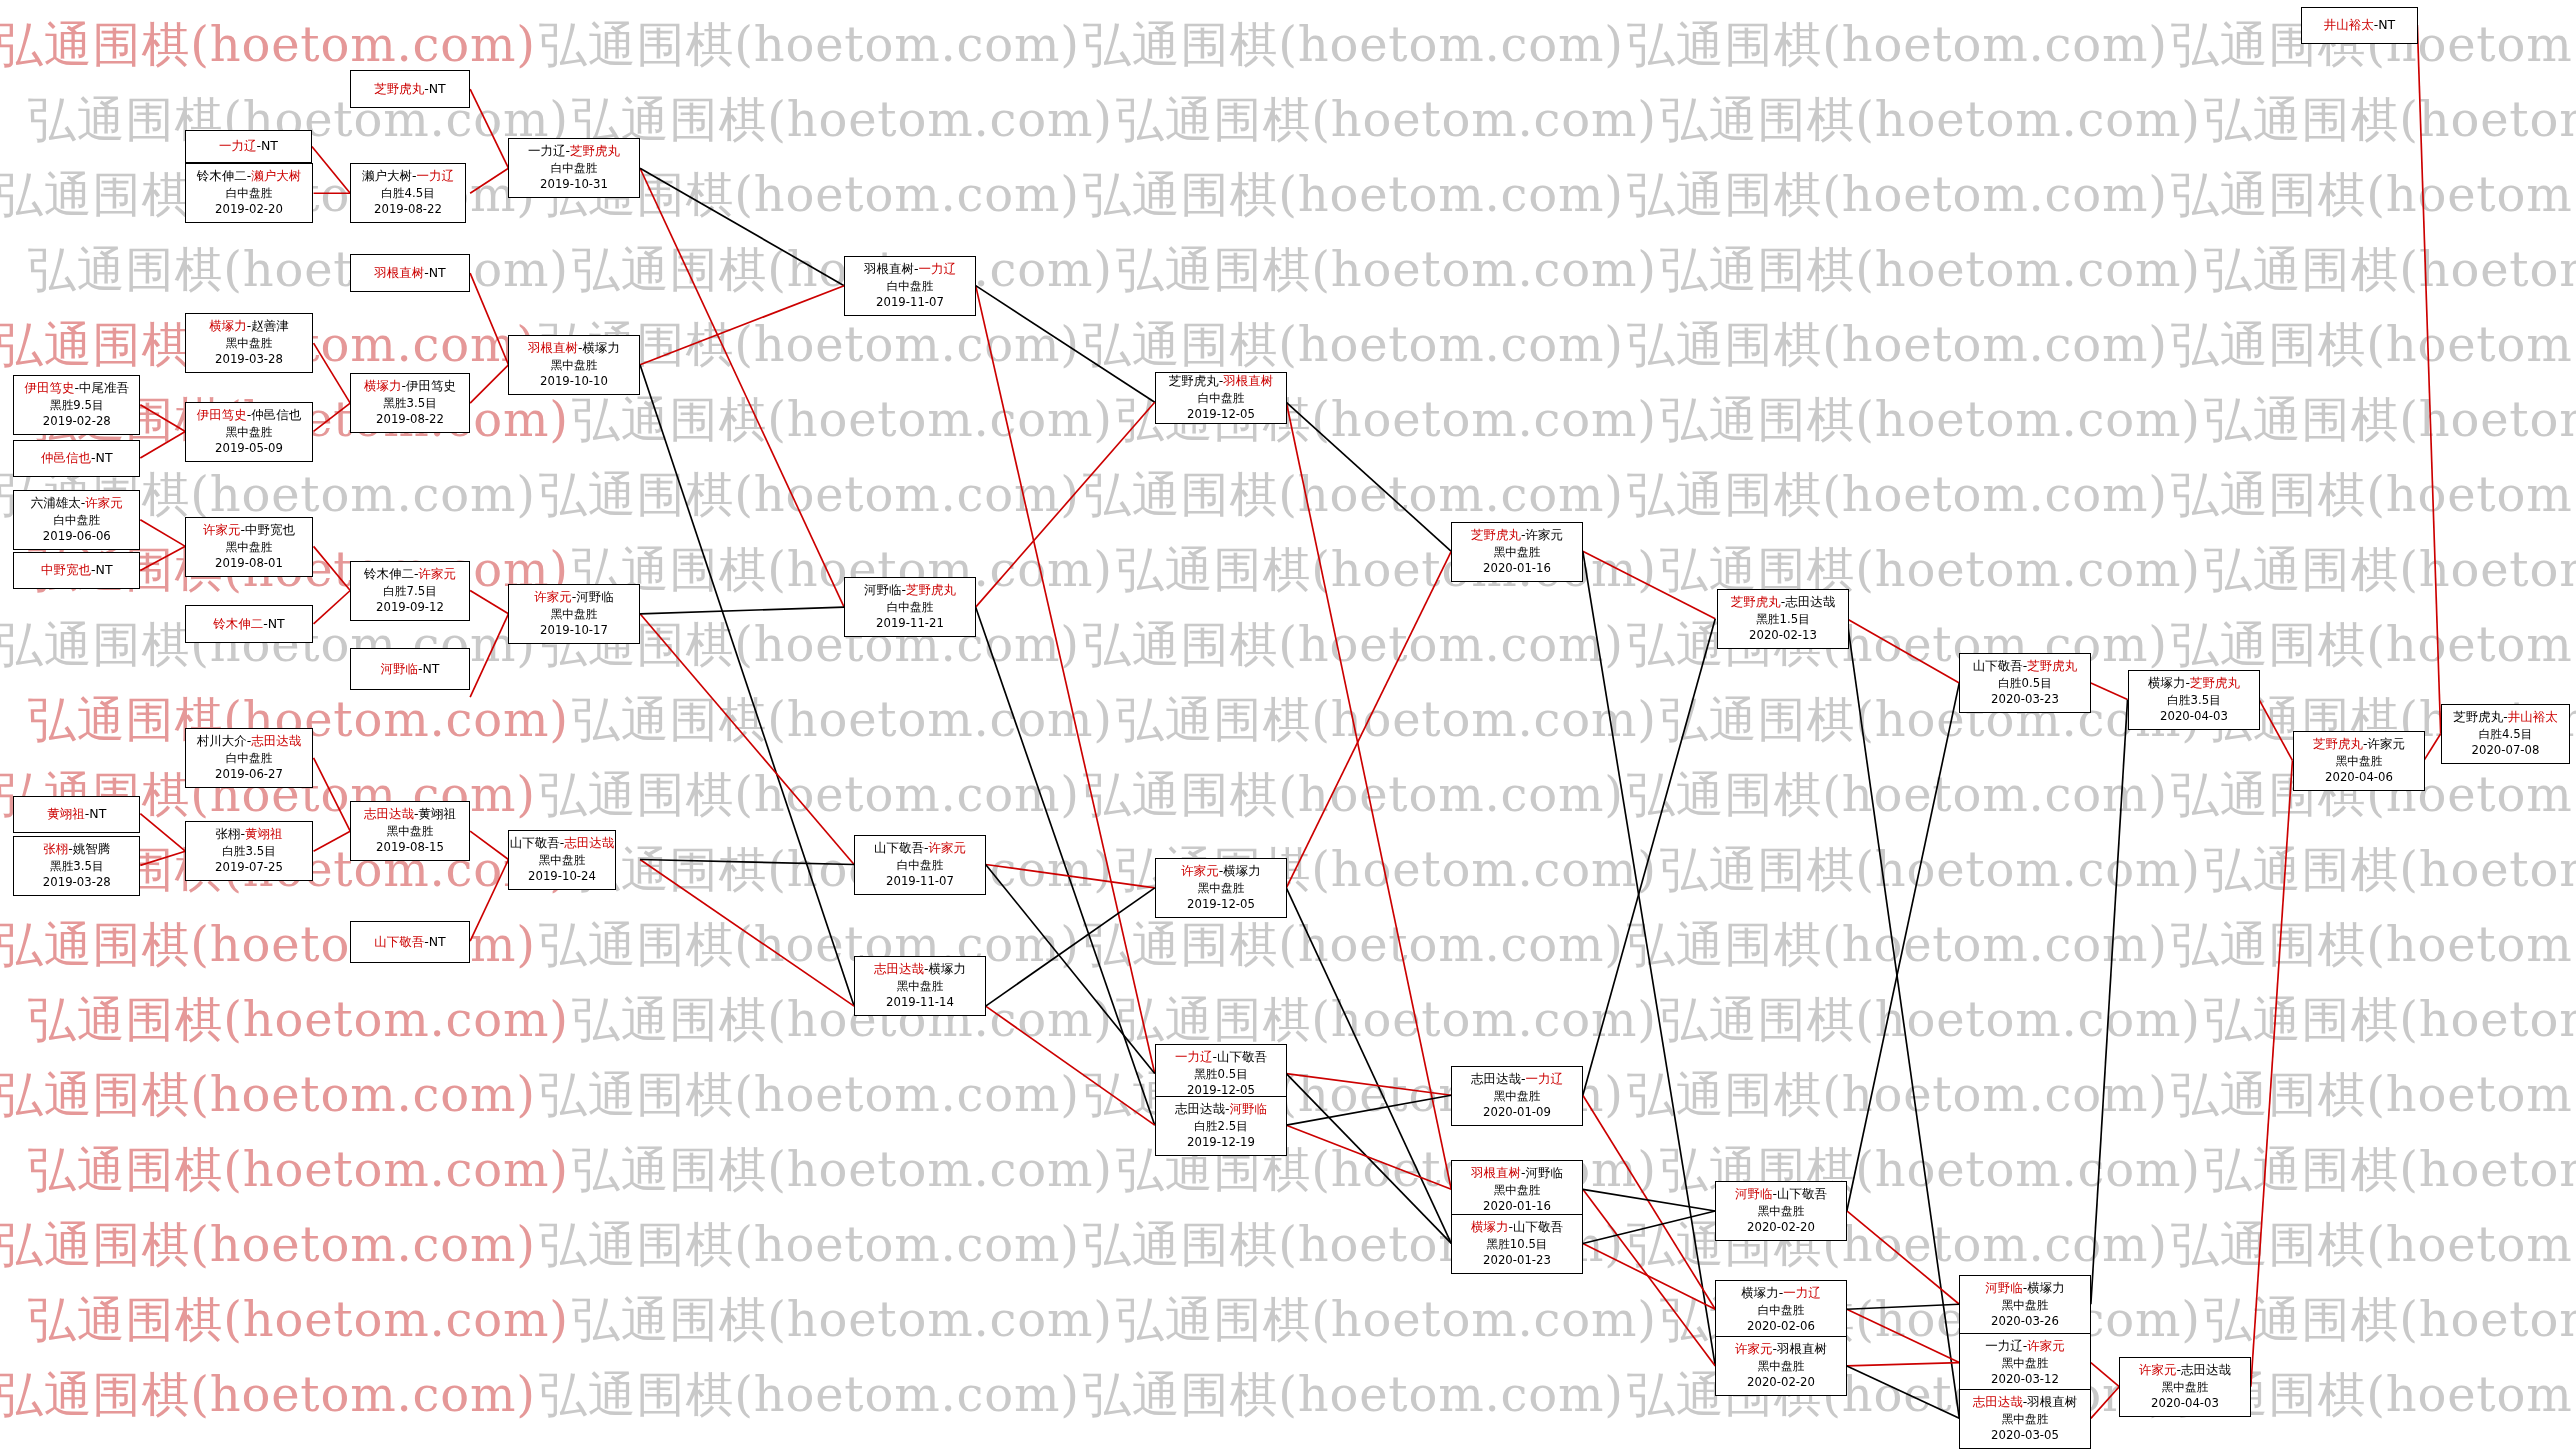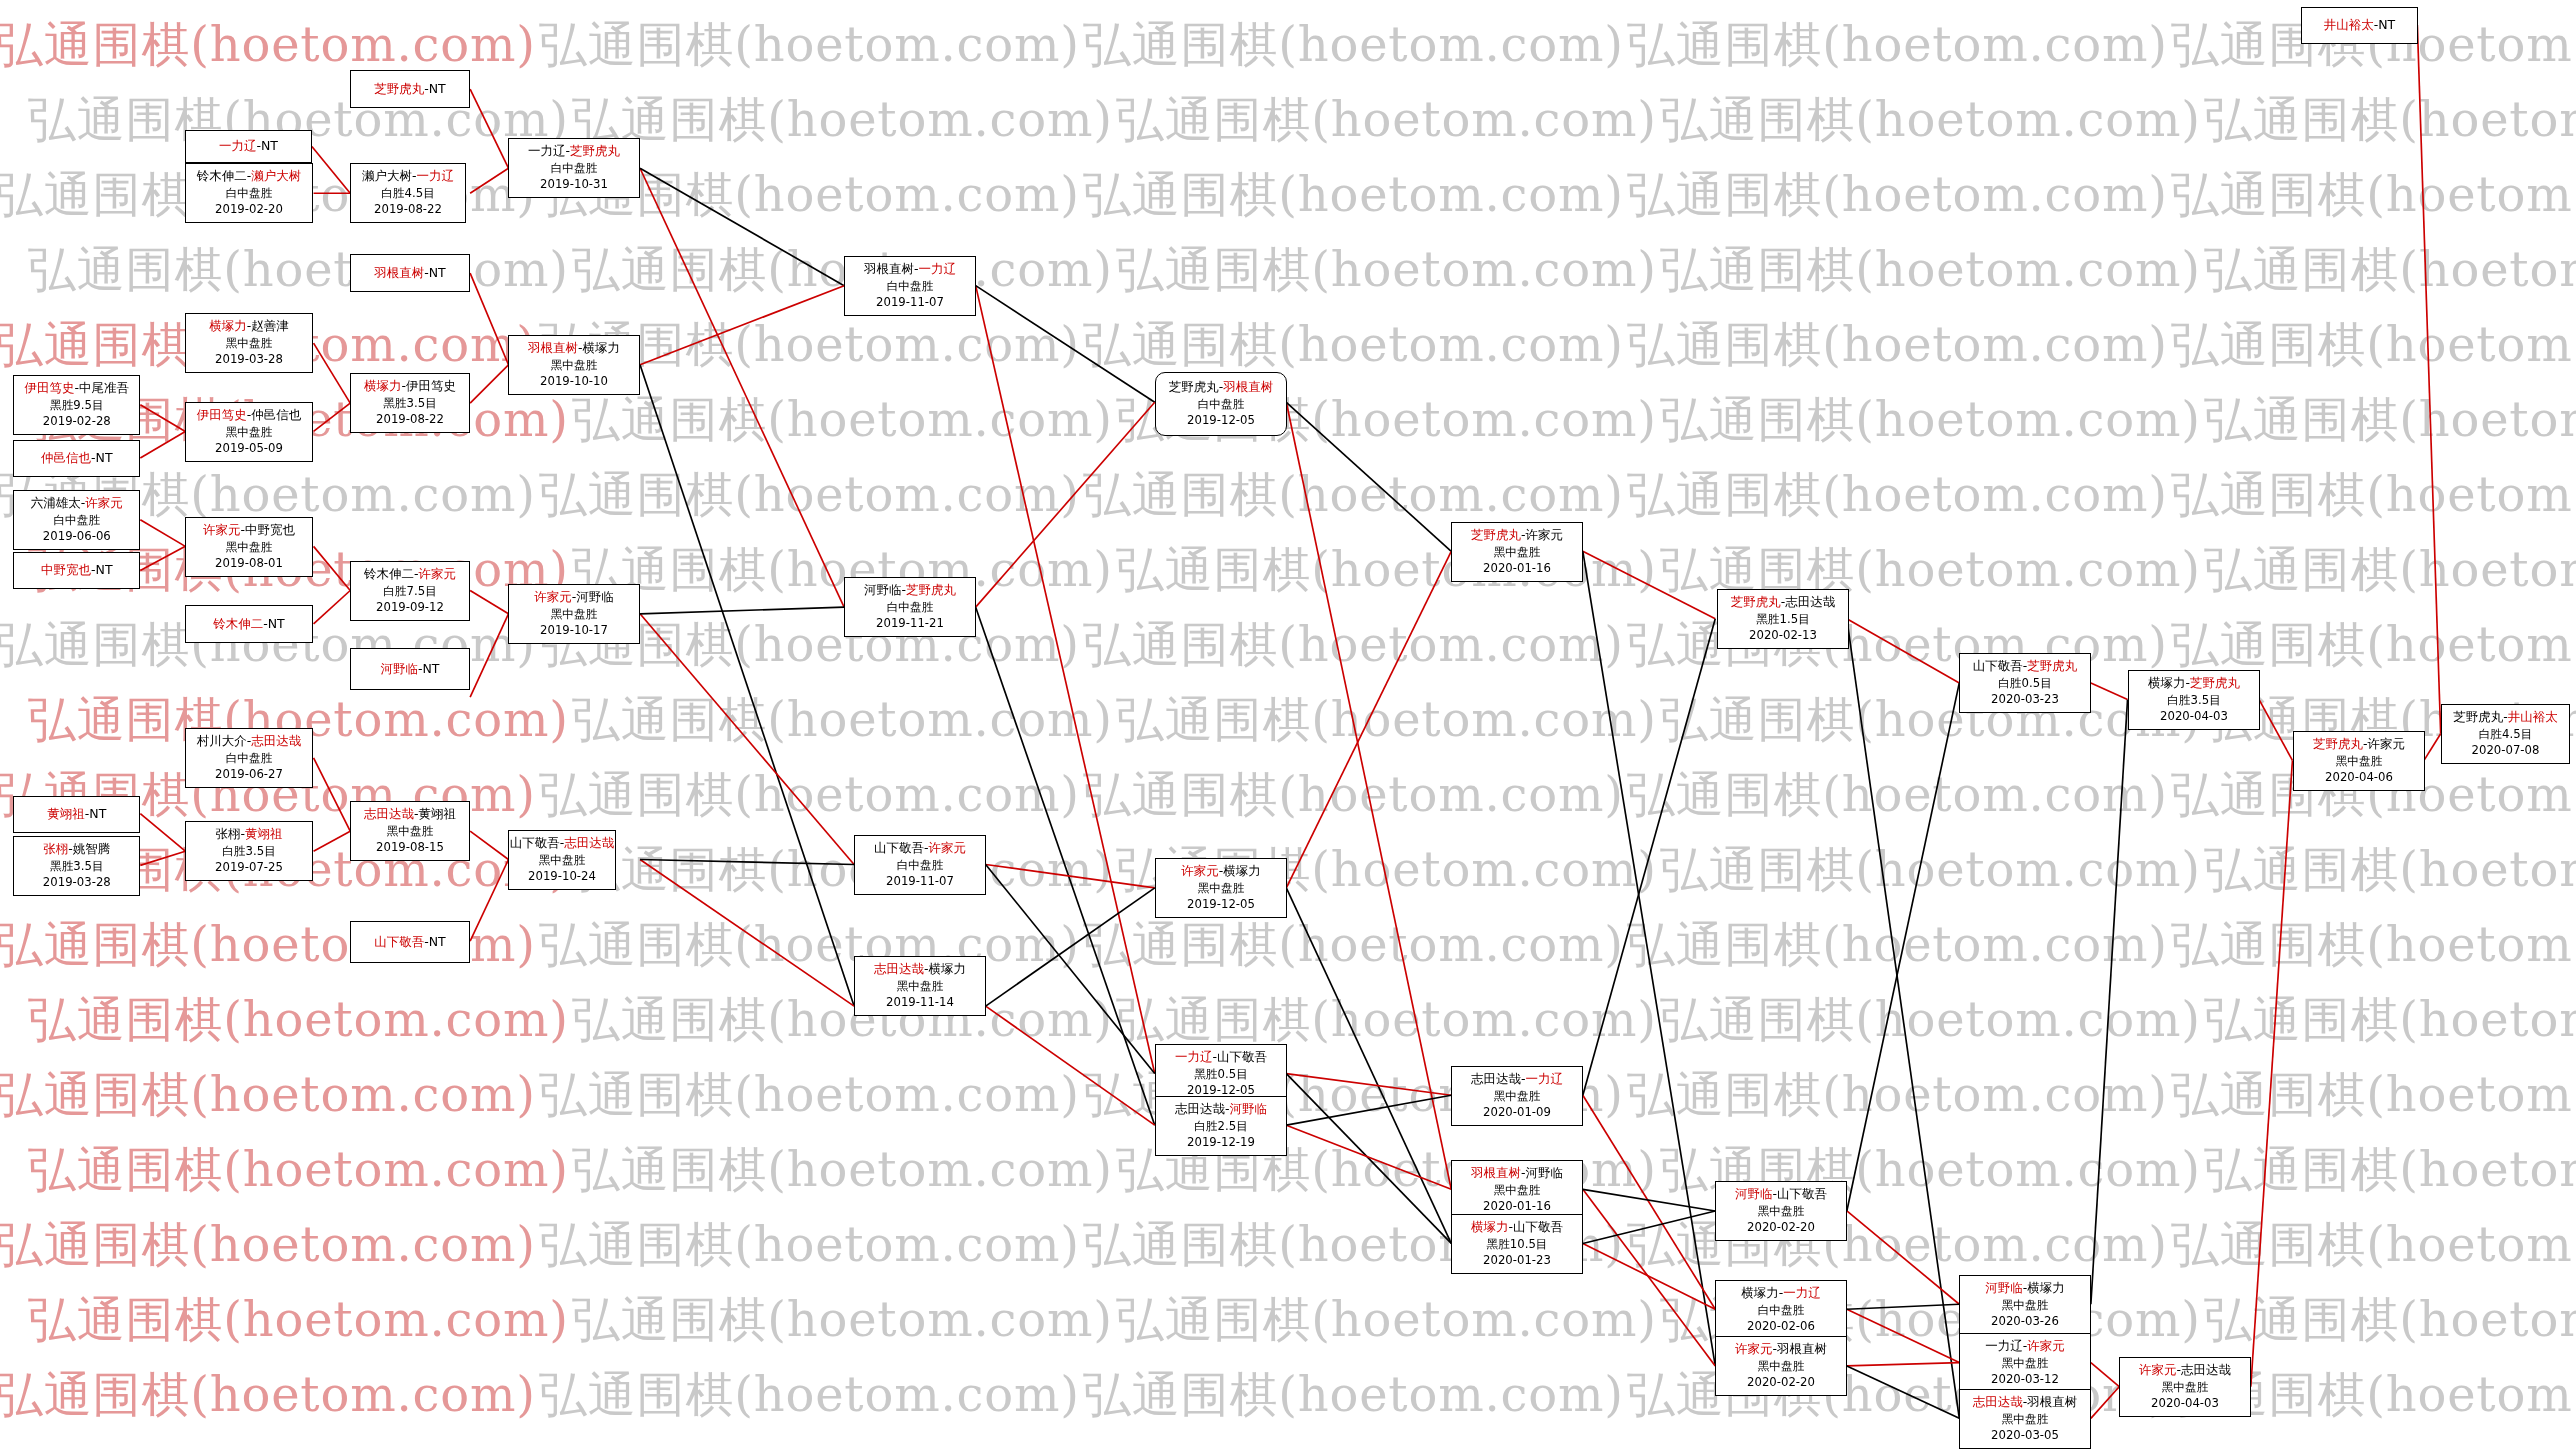--- a/index.html
+++ b/index.html
@@ -340,21 +340,21 @@
       <div class="match" style="left: 854px; top: 835px; width: 132px; height: 60px;">
         <div class="t"><span>山下敬吾</span>-<span class="win">许家元</span></div>
         <div>白中盘胜</div>
         <div>2019-11-07</div>
       </div>
       <div class="match" style="left: 854px; top: 956px; width: 132px; height: 60px;">
         <div class="t"><span class="win">志田达哉</span>-<span>横塚力</span></div>
         <div>黑中盘胜</div>
         <div>2019-11-14</div>
       </div>
-      <div class="match" style="left: 1155px; top: 372px; width: 132px; height: 64px; border-radius: 10px;">
+      <div class="match" style="left: 1155px; top: 372px; width: 132px; height: 52px;">
         <div class="t"><span>芝野虎丸</span>-<span class="win">羽根直树</span></div>
         <div>白中盘胜</div>
         <div>2019-12-05</div>
       </div>
       <div class="match" style="left: 1155px; top: 858px; width: 132px; height: 60px;">
         <div class="t"><span class="win">许家元</span>-<span>横塚力</span></div>
         <div>黑中盘胜</div>
         <div>2019-12-05</div>
       </div>
       <div class="match" style="left: 1155px; top: 1044px; width: 132px; height: 60px;">

